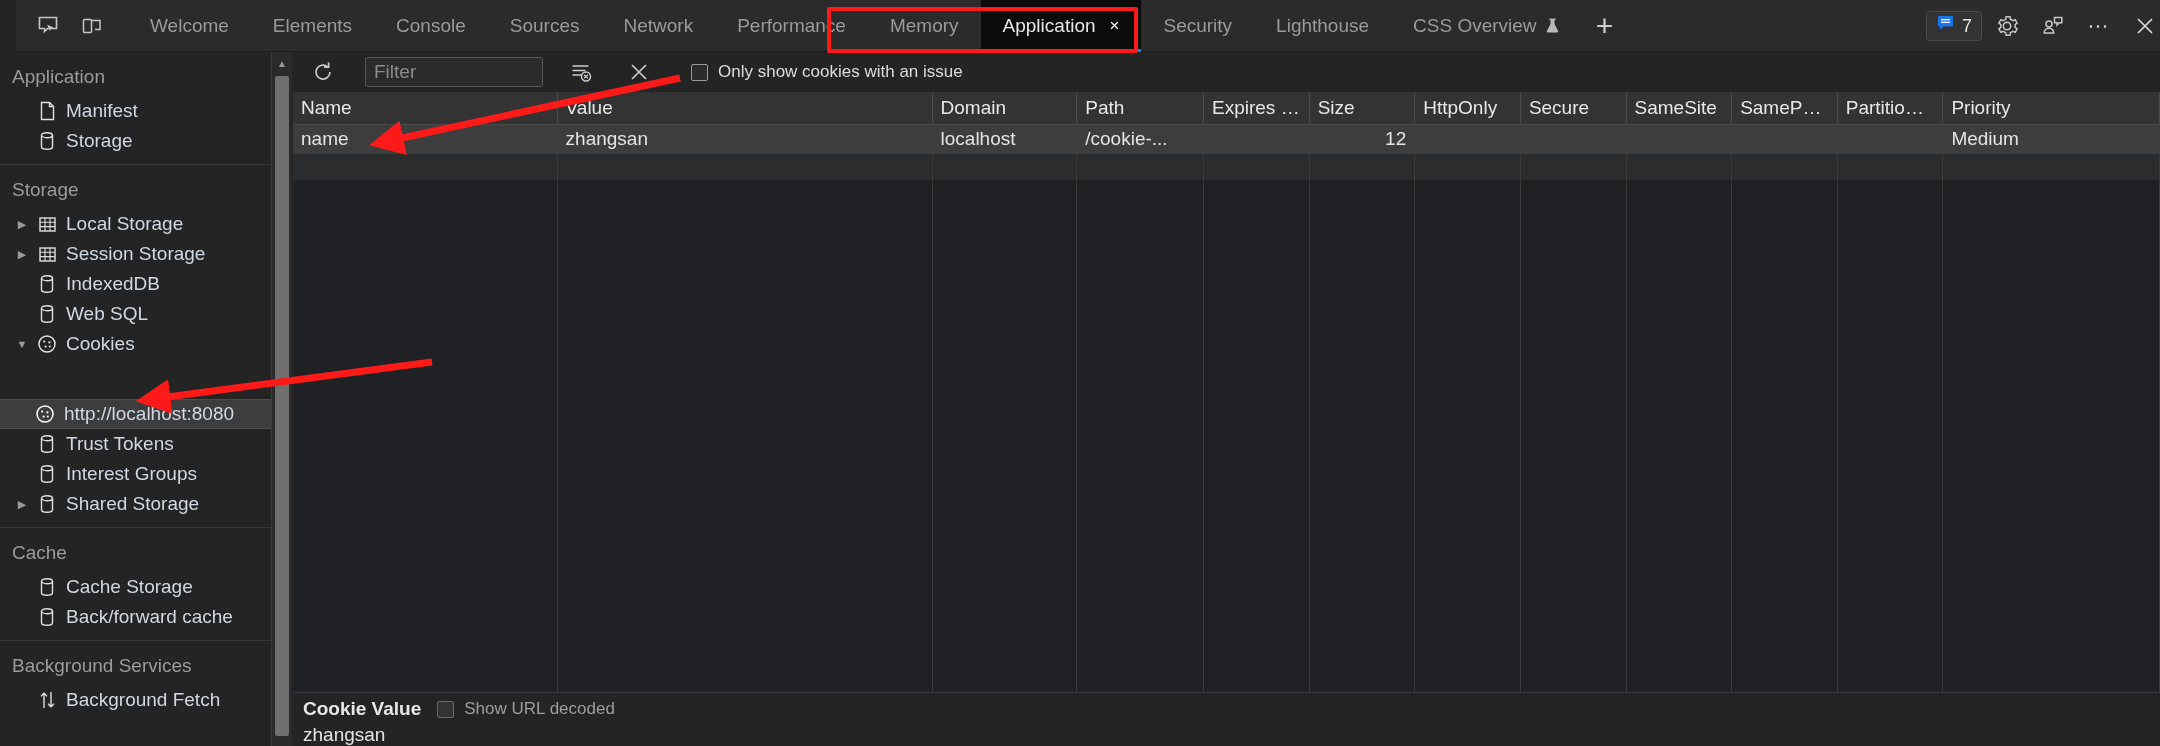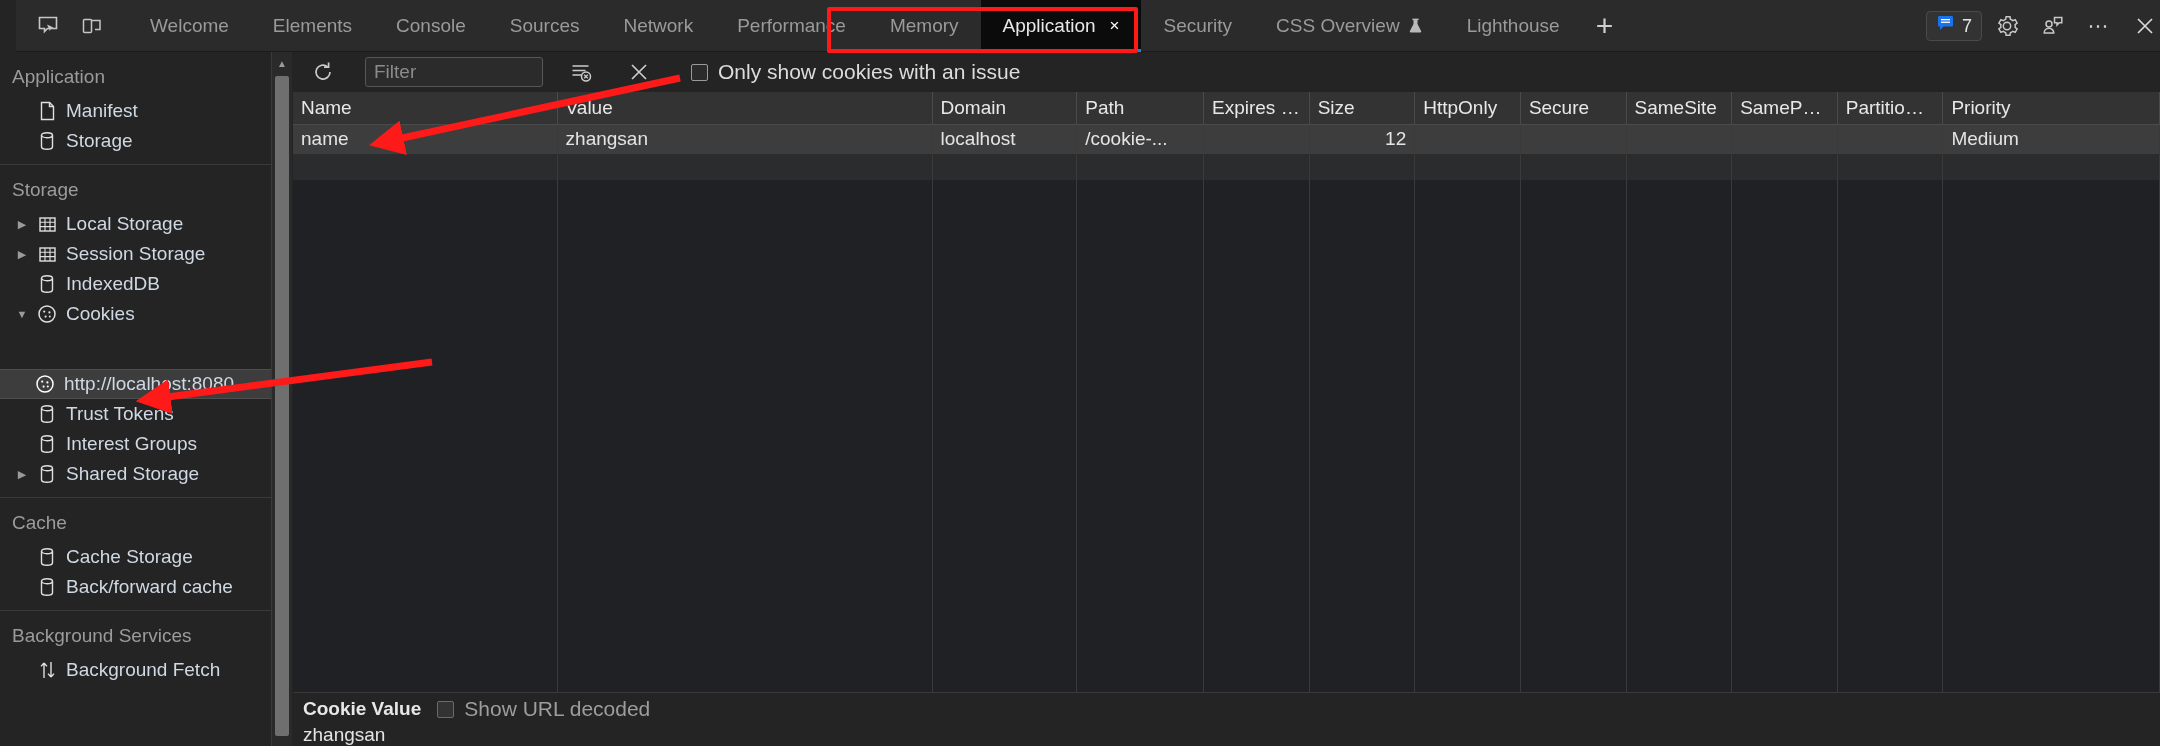--- a/index.html
+++ b/index.html
@@ -113,21 +113,21 @@
     color:#d0d0d0;font-size:19px;padding:0 8px;box-sizing:border-box;margin-left:4px;
     font-family:"Liberation Sans", sans-serif;outline:none;
   }
   .filter-input::placeholder{color:#8b8b8b;}
   .chk-wrap{display:flex;align-items:center;gap:10px;margin-left:14px;}
   .chkbox{
     width:17px;height:17px;border:1px solid #9a9a9a;border-radius:2px;background:#2b2b2b;
     display:inline-block;box-sizing:border-box;flex:none;
   }
   .chkbox.dim{border-color:#6a6a6a;background:#333;}
-  .chk-label{color:#dcdcdc;font-size:21px;white-space:nowrap;}
+  .chk-label{color:#dcdcdc;font-size:17px;white-space:nowrap;}
   .chk-label.dim{color:#9d9d9d;}
 
   
   .table-wrap{
     position:absolute;left:0;right:0;top:40px;bottom:54px;overflow:hidden;background:#202124;
   }
   table.cookies{
     border-collapse:collapse;width:100%;table-layout:fixed;
   }
   table.cookies th{
@@ -207,30 +207,30 @@
         <span>Memory</span>
       </div>
       <div class="tab active">
         <span>Application</span>
         <span class="close-x">×</span>
       </div>
       <div class="tab">
         <span>Security</span>
       </div>
       <div class="tab">
+        <span>Lighthouse</span>
+      </div>
+      <div class="tab">
         <span>CSS Overview</span>
         <span class="flask">
           <svg width="15" height="16" viewBox="0 0 15 16">
             <path d="M5.5 1.5h4v4.5l3.6 7a1 1 0 0 1-.9 1.5H2.8a1 1 0 0 1-.9-1.5l3.6-7z" fill="#b9b9b9"></path>
             <rect x="4.4" y="0.6" width="6.2" height="1.5" fill="#b9b9b9"></rect>
           </svg>
         </span>
-      </div>
-      <div class="tab">
-        <span>Lighthouse</span>
       </div>
       <div class="plus">+</div>
     </div>
 
     <div class="topright">
       <div class="issues-badge">
         <span>
           <svg width="19" height="19" viewBox="0 0 19 19">
             <path d="M2 3.2A1.2 1.2 0 0 1 3.2 2h12.6A1.2 1.2 0 0 1 17 3.2v8.1a1.2 1.2 0 0 1-1.2 1.2H7.6L4 16V12.5H3.2A1.2 1.2 0 0 1 2 11.3z" fill="#1a73e8"></path>
             <rect x="5" y="5" width="9" height="1.3" fill="#ffffff"></rect>
@@ -309,20 +309,30 @@
     </div>
     <div class="sb-item">
       <span class="sb-arrow blank">▶</span>
       <span class="sb-ico">
         <svg width="18" height="20" viewBox="0 0 18 20">
             <ellipse cx="9" cy="4.2" rx="5.5" ry="2.5" fill="none" stroke="#e0e0e0" stroke-width="1.4"></ellipse>
             <path d="M3.5 4.2v11.6c0 1.4 2.5 2.5 5.5 2.5s5.5-1.1 5.5-2.5V4.2" fill="none" stroke="#e0e0e0" stroke-width="1.4"></path>
           </svg>
       </span>
       <span class="sb-label">IndexedDB</span>
+    </div>
+    <div class="sb-item">
+      <span class="sb-arrow blank">▶</span>
+      <span class="sb-ico">
+        <svg width="18" height="20" viewBox="0 0 18 20">
+            <ellipse cx="9" cy="4.2" rx="5.5" ry="2.5" fill="none" stroke="#e0e0e0" stroke-width="1.4"></ellipse>
+            <path d="M3.5 4.2v11.6c0 1.4 2.5 2.5 5.5 2.5s5.5-1.1 5.5-2.5V4.2" fill="none" stroke="#e0e0e0" stroke-width="1.4"></path>
+          </svg>
+      </span>
+      <span class="sb-label">Web SQL</span>
     </div>
     <div class="sb-item">
       <span class="sb-arrow">▼</span>
       <span class="sb-ico">
         <svg width="20" height="20" viewBox="0 0 20 20">
             <circle cx="10" cy="10" r="8" fill="none" stroke="#e0e0e0" stroke-width="1.5"></circle>
             <circle cx="7.2" cy="7.6" r="1.1" fill="#e0e0e0"></circle>
             <circle cx="12.4" cy="8.4" r="1.1" fill="#e0e0e0"></circle>
             <circle cx="8.6" cy="12.6" r="1.1" fill="#e0e0e0"></circle>
             <circle cx="12.8" cy="12.4" r="1" fill="#e0e0e0"></circle>

